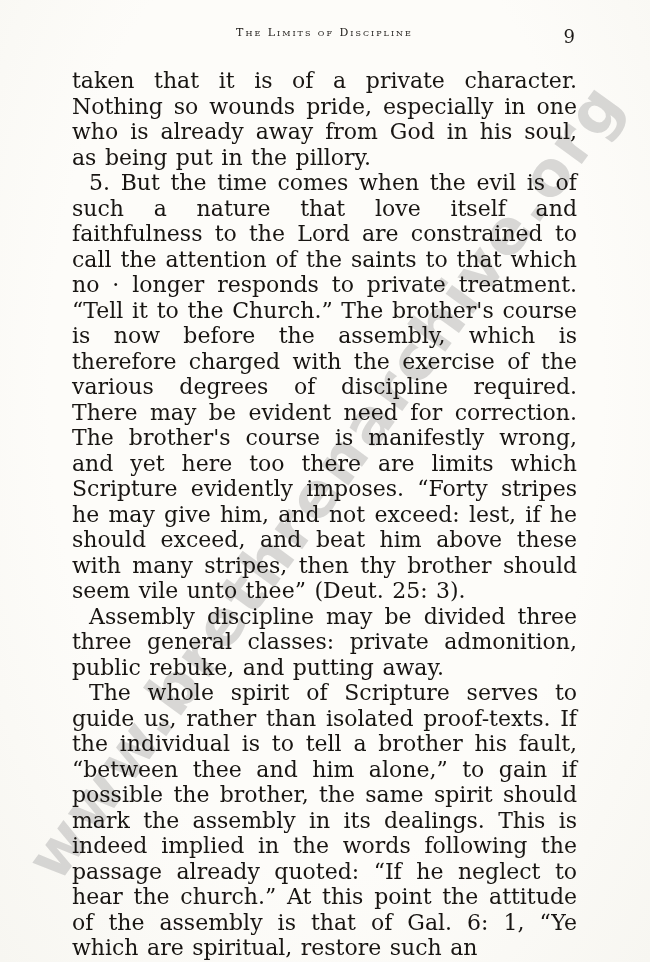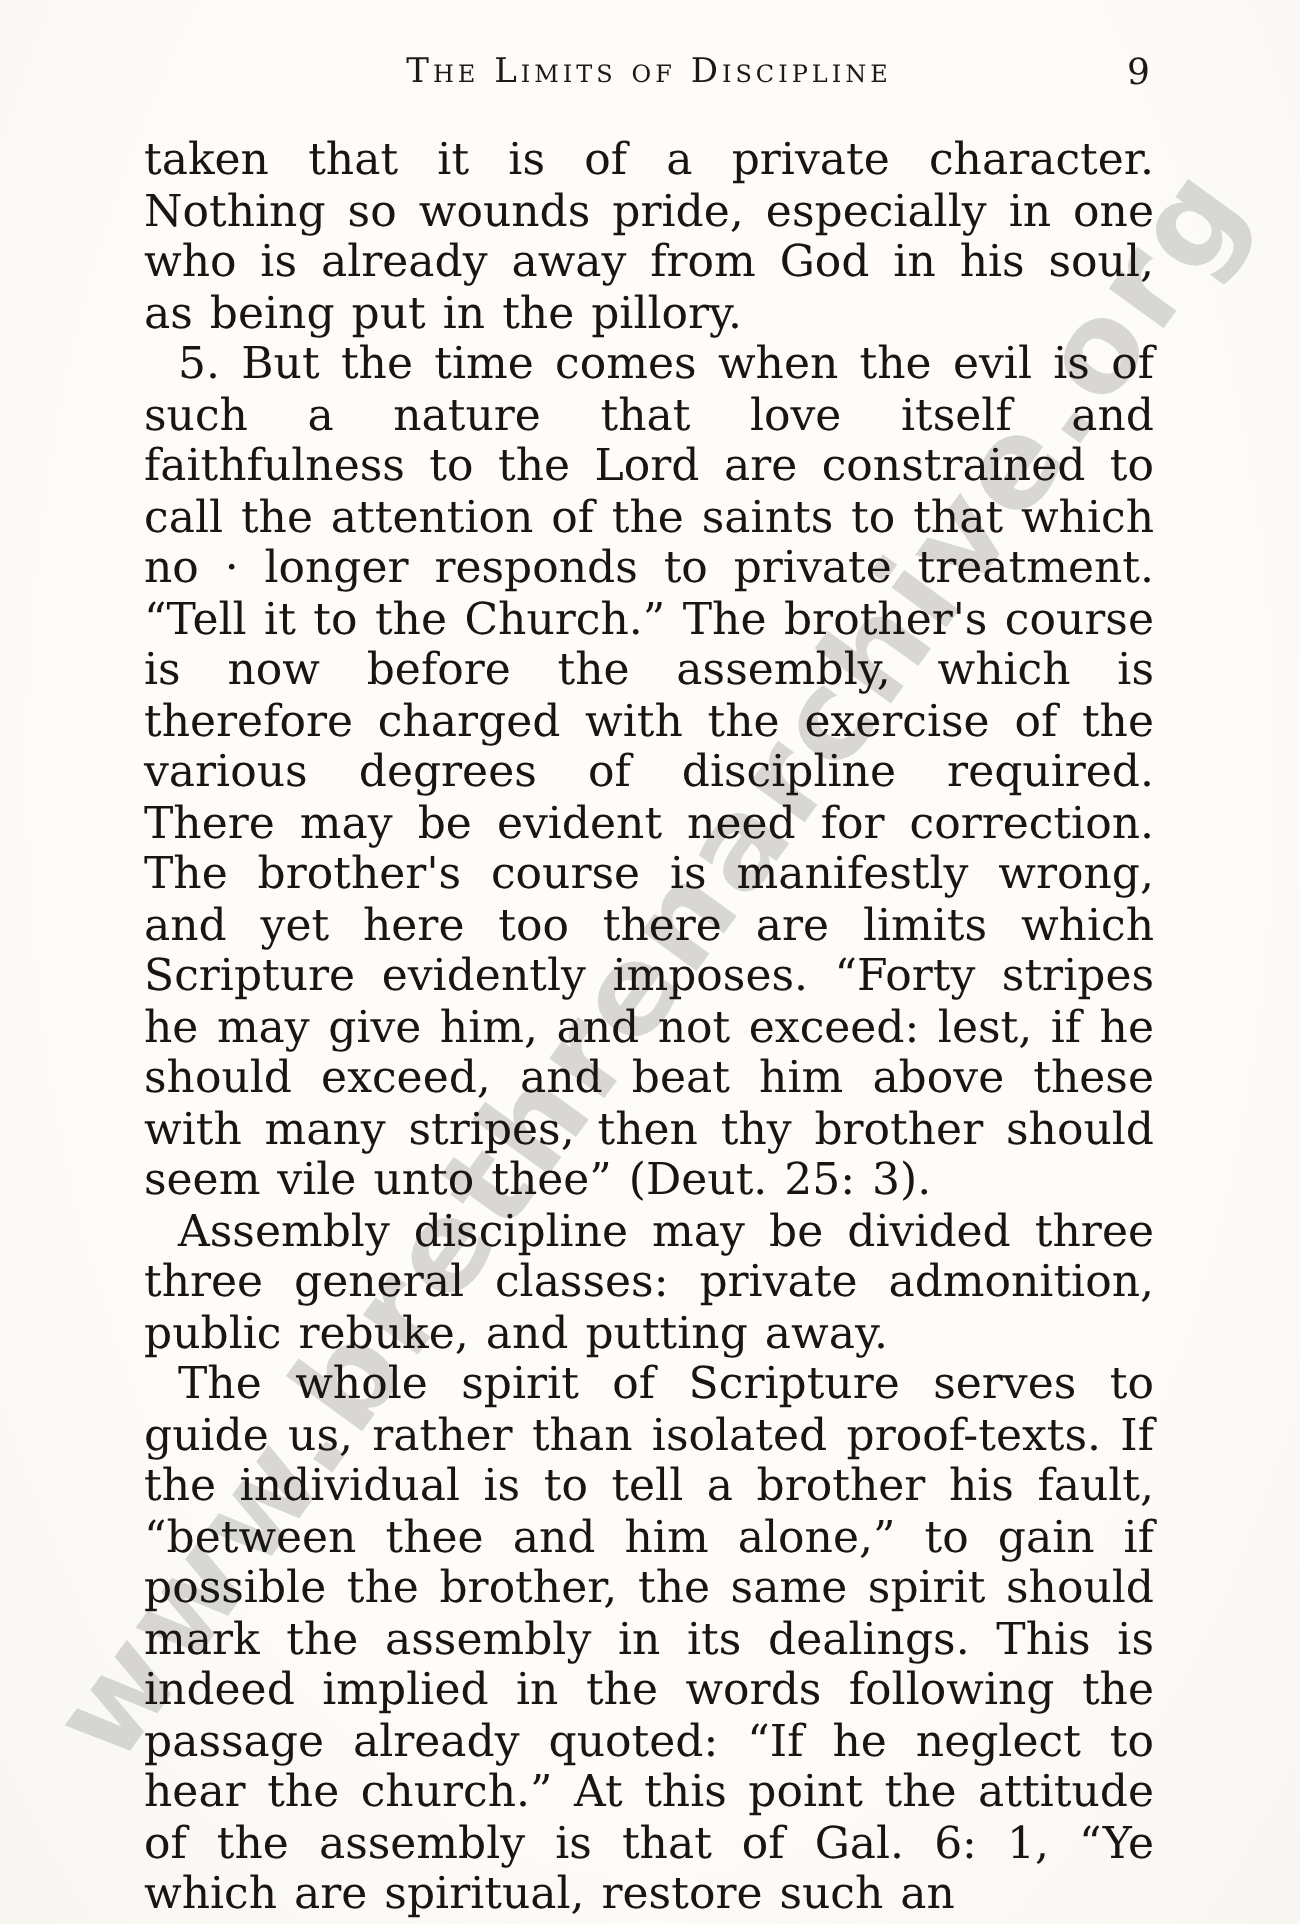--- a/index.html
+++ b/index.html
@@ -40,21 +40,21 @@
     z-index: 2;
   }
   .page-header {
     position: relative;
     height: 26px;
     margin-bottom: 16px;
   }
   .page-title {
     text-align: center;
     font-variant: small-caps;
-    font-size: 17px;
+    font-size: 11px;
     letter-spacing: 2px;
     color: #1c1916;
   }
   .page-number {
     position: absolute;
     right: 2px;
     top: 0;
     font-size: 18px;
     color: #1c1916;
   }

